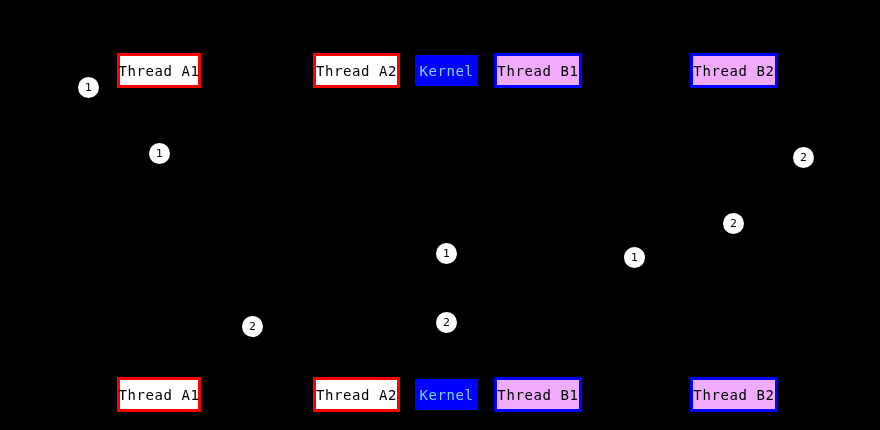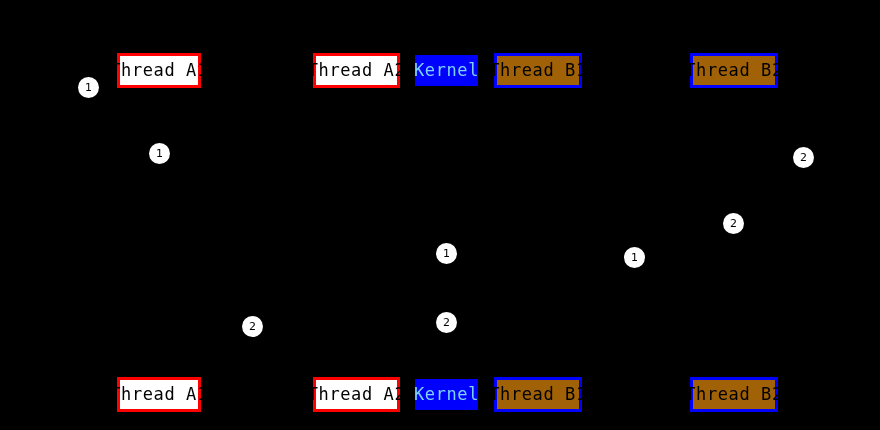--- a/index.html
+++ b/index.html
@@ -34,32 +34,32 @@
     transform-origin: 0 0;
   }
 
   
   .participant {
     position: absolute;
     box-sizing: border-box;
     display: flex;
     align-items: center;
     justify-content: center;
-    font-size: 17px;
+    font-size: 14px;
     letter-spacing: 0.6px;
     white-space: nowrap;
     line-height: 1;
   }
   .participant.red {
     background: #ffffff;
     border: 3px solid #ff0000;
     color: #000000;
   }
   .participant.blue {
-    background: #a16207;
+    background: #f0abfc;
     border: 3px solid #0000ff;
     color: #000000;
   }
   .participant.solidblue {
     background: #0000ff;
     border: 1px solid #0000ff;
     color: #7dd3fc;
   }
 
   

